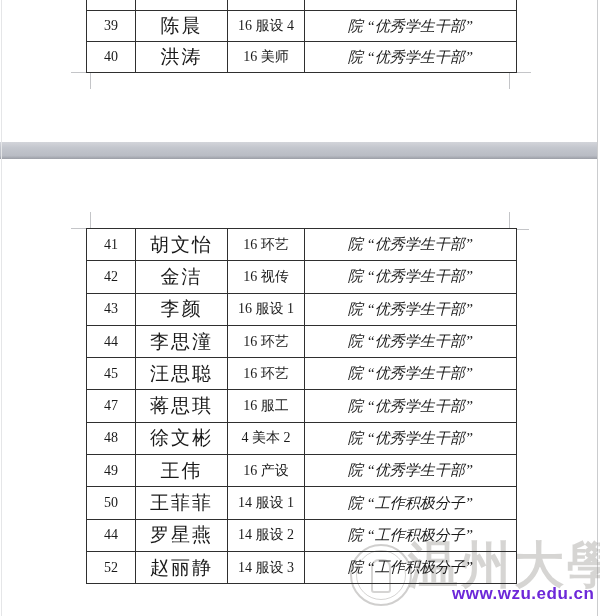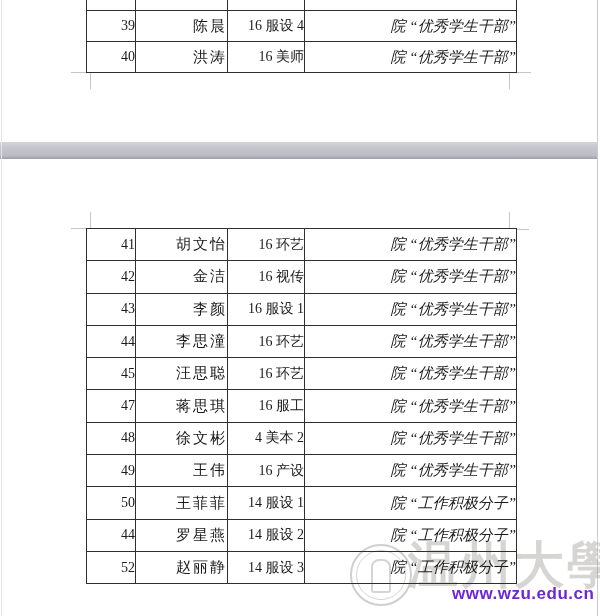--- a/index.html
+++ b/index.html
@@ -17,27 +17,27 @@
     background:linear-gradient(#d3d5da,#c3c6cd 35%,#b9bcc4 80%,#9b9ea6 100%);
   }
   .page-edge-right{position:absolute;top:0;left:597px;width:1px;height:616px;background:#cbccce;}
   .page-edge-left{position:absolute;top:0;left:1px;width:1px;height:616px;background:#e5e6e8;}
 
   .tbl-wrap{position:absolute;left:86px;z-index:2;}
   .t1{top:-21px;}
   .t2{top:69px;}
   table.doc{border-collapse:collapse;table-layout:fixed;background:transparent;}
   table.doc td{
-    border:1px solid #2f2f2f;padding:0;text-align:right;vertical-align:middle;
+    border:1px solid #2f2f2f;padding:0;text-align:center;vertical-align:middle;
     background:transparent;overflow:hidden;white-space:nowrap;
   }
   .t1 td{height:30px;}
   .t2 td{height:31.3px;}
   td.c-no{width:48px;font-size:14px;}
-  td.c-name{width:91px;font-size:15px;letter-spacing:2px;}
+  td.c-name{width:91px;font-size:19px;letter-spacing:2px;}
   td.c-class{width:76px;font-size:14px;}
   td.c-award{width:211px;font-size:15px;font-style:italic;}
 
   .crop{position:absolute;background:#c4c5c8;z-index:1;}
 
   .watermark{position:absolute;z-index:1;}
   .wm-logo{
     position:absolute;left:350px;top:385px;width:62px;height:62px;
     border:2px solid rgba(150,148,146,0.45);border-radius:50%;
     box-sizing:border-box;

